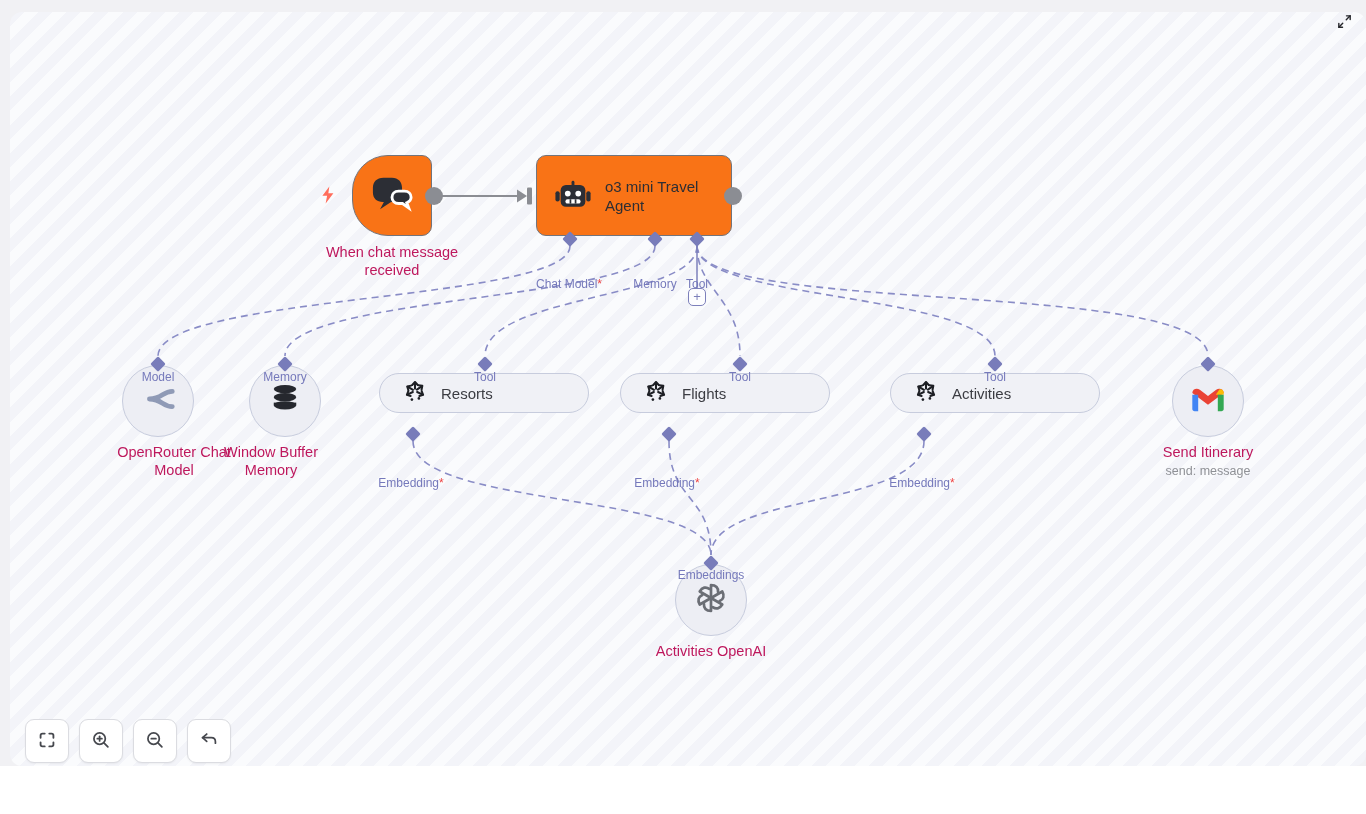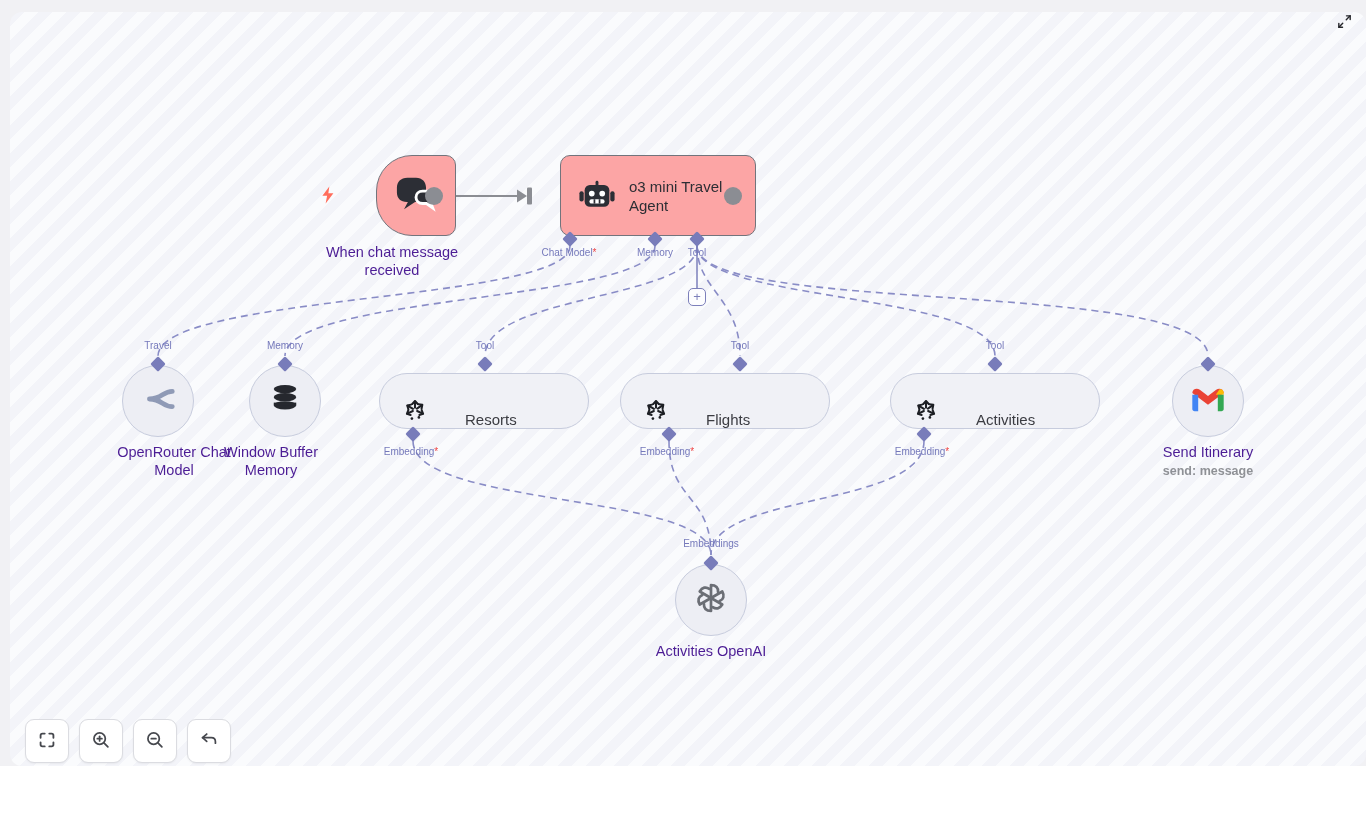--- a/index.html
+++ b/index.html
@@ -6,39 +6,39 @@
   html,body { width:1366px; height:814px; overflow:hidden; background:#ffffff;
               font-family:"Liberation Sans", sans-serif; }
   .frame { position:absolute; left:0; top:0; width:1366px; height:766px; background:#f1f1f4; }
   .canvas { position:absolute; left:10px; top:12px; width:1356px; height:754px;
             border-radius:12px; overflow:hidden;
             background:repeating-linear-gradient(135deg,#f3f4f9 0 10px,#fafbfd 10px 20px); }
   svg.layer { position:absolute; left:0; top:0; width:1366px; height:814px; pointer-events:none; }
   #edges { z-index:1; }
   #overlay { z-index:4; }
 
-  .node { position:absolute; background:#fca5a5; border:1.8px solid #72747c; z-index:2; cursor:pointer;margin-left:24px; }
+  .node { position:absolute; background:#f97316; border:1.8px solid #72747c; z-index:2; cursor:pointer; }
   .trigger { left:352px; top:155px; width:80px; height:81px; border-radius:36px 10px 10px 36px;
              display:flex; align-items:center; justify-content:center; }
   .agent { left:536px; top:155px; width:196px; height:81px; border-radius:10px;
            display:flex; align-items:center; gap:13px; padding-left:17px; }
   .agent-title { font-size:15px; font-weight:500; color:#2d2e34; line-height:19px; width:124px; }
 
   .subnode { position:absolute; background:#edeef4; border:1.5px solid #c7ccdd; z-index:2; cursor:pointer; }
   .circle { width:72px; height:72px; border-radius:50%; display:flex; align-items:center; justify-content:center; }
-  .pill { top:373px; width:210px; height:56px; border-radius:28px; background:#f0f1f6;
-          display:flex; align-items:flex-end; gap:36px; padding-left:21px; }
+  .pill { top:373px; width:210px; height:40px; border-radius:28px; background:#f0f1f6;
+          display:flex; align-items:center; gap:12px; padding-left:21px; }
   .pill-text { font-size:15px; font-weight:500; color:#3b3c42; }
 
   .node-label { position:absolute; z-index:3; text-align:center; font-size:14.5px; font-weight:500;
-                color:#4c1d95; line-height:18px; transform:translateX(-50%); }
+                color:#be185d; line-height:18px; transform:translateX(-50%); }
   .sub-label  { position:absolute; z-index:3; text-align:center; font-size:12.5px; color:#8f9196;
-                transform:translateX(-50%);font-weight:bold; }
-  .port-label { position:absolute; z-index:3; font-size:10px; color:#7579bb; white-space:nowrap;
                 transform:translateX(-50%); }
+  .port-label { position:absolute; z-index:3; font-size:12px; color:#7579bb; white-space:nowrap;
+                transform:translateX(-50%);margin-top:30px; }
   .req { color:#ee4444; }
 
   .plus-btn { position:absolute; left:688px; top:288px; width:18px; height:18px; z-index:5;
               background:#fdfdff; border:1.5px solid #7d80bb; border-radius:5px; color:#7d80bb;
               font-size:13px; line-height:14px; text-align:center; cursor:pointer; padding:0; }
 
   .bolt { position:absolute; left:320px; top:186px; z-index:3; }
 
   .toolbar { position:absolute; left:25px; top:719px; display:flex; gap:10px; z-index:6; }
   .tool-btn { width:44px; height:44px; background:#ffffff; border:1px solid #dbdce1; border-radius:9px;
@@ -244,21 +244,21 @@
         <path d="M18,18 L18,5 C23,5 25.5,8 25,12" transform="rotate(60 18 18)"></path>
         <path d="M18,18 L18,5 C23,5 25.5,8 25,12" transform="rotate(120 18 18)"></path>
         <path d="M18,18 L18,5 C23,5 25.5,8 25,12" transform="rotate(180 18 18)"></path>
         <path d="M18,18 L18,5 C23,5 25.5,8 25,12" transform="rotate(240 18 18)"></path>
         <path d="M18,18 L18,5 C23,5 25.5,8 25,12" transform="rotate(300 18 18)"></path>
       </g>
     </svg>
   </span>
 </div>
 
-<span class="port-label" style="left:158px; top:340px;">Travel</span>
+<span class="port-label" style="left:158px; top:340px;">Model</span>
 <span class="port-label" style="left:285px; top:340px;">Memory</span>
 <span class="port-label" style="left:485px; top:340px;">Tool</span>
 <span class="port-label" style="left:740px; top:340px;">Tool</span>
 <span class="port-label" style="left:995px; top:340px;">Tool</span>
 <span class="port-label" style="left:711px; top:538px;">Embeddings</span>
 
 <span class="port-label" style="left:411px; top:446px;"><span>Embedding</span><span class="req">*</span></span>
 <span class="port-label" style="left:667px; top:446px;"><span>Embedding</span><span class="req">*</span></span>
 <span class="port-label" style="left:922px; top:446px;"><span>Embedding</span><span class="req">*</span></span>
 

